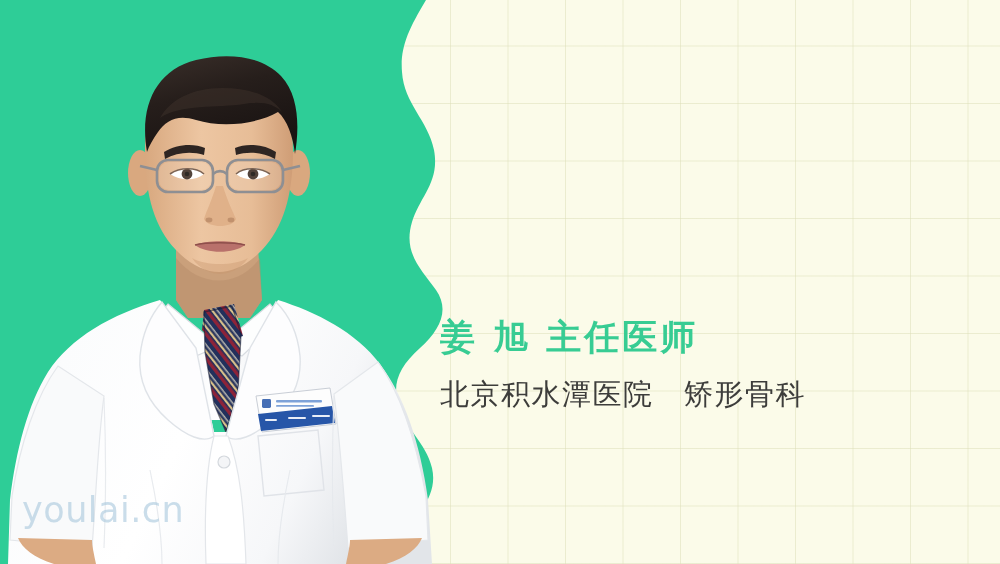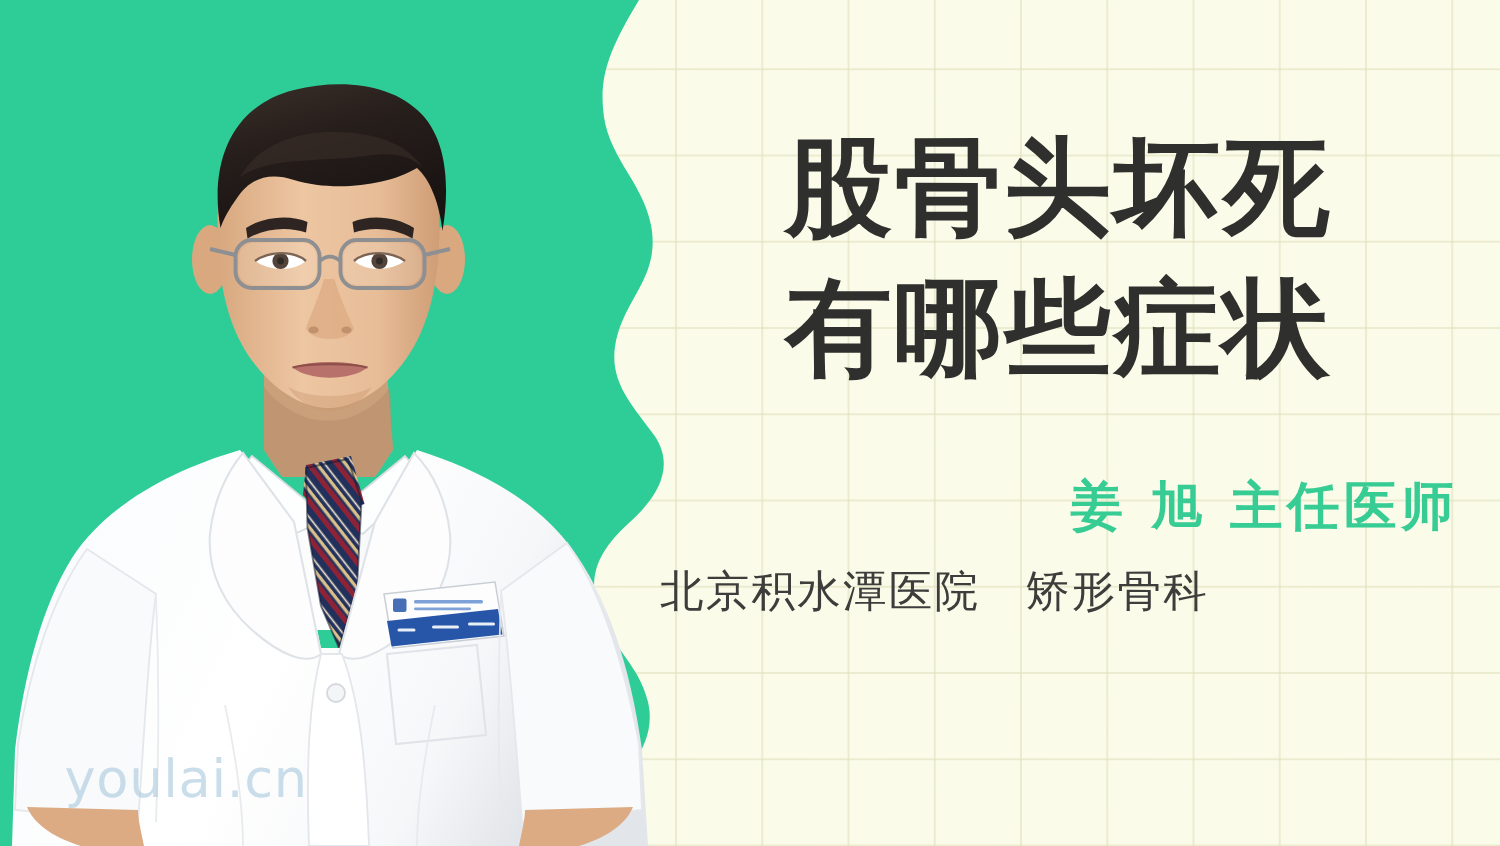--- a/index.html
+++ b/index.html
@@ -46,29 +46,28 @@
     position:absolute;
     left:0; top:0;
     width:440px; height:564px;
     overflow:hidden;
   }
   .portrait svg { display:block; width:440px; height:564px; }
 
   
   .watermark {
     position:absolute;
-    left:22px; bottom:24px;
+    left:22px; bottom:34px;
     font-size:35px;
     letter-spacing:.5px;
     font-family:"DejaVu Sans", sans-serif;
     color:#a8c8dd;
     opacity:.60;
     user-select:none;
     white-space:nowrap;
-    margin-left:21px;
   }
 
   
   .text-block {
     position:absolute;
     left:440px; top:0;
     width:560px; height:564px;
   }
 
   .title {
@@ -83,21 +82,21 @@
     line-height:1.32;
     letter-spacing:2px;
     white-space:nowrap;
   }
   .title .line { display:block; }
 
   .doctor-name {
     position:absolute;
     left:0; right:28px;
     top:314px;
-    text-align:right;
+    text-align:left;
     color:#37cc93;
     font-family:"DejaVu Sans", "Liberation Sans", sans-serif;
     font-weight:bold;
     font-size:35px;
     letter-spacing:3px;
     white-space:nowrap;
   }
 
   .affiliation {
     position:absolute;
@@ -302,24 +301,20 @@
           <path d="M290,470 C282,508 278,538 278,564"></path>
         </g>
       </g>
     </svg>
   </div>
 
   <div class="watermark">youlai.cn</div>
 
   <div class="text-block">
 
-    <div class="title">
-      <span class="line">股骨头坏死</span>
-      <span class="line">有哪些症状</span>
-    </div>
 
     <div class="doctor-name">姜 旭  主任医师</div>
 
     <div class="affiliation">北京积水潭医院　矫形骨科</div>
 
   </div>
 
 </div>
 
 </body></html>

